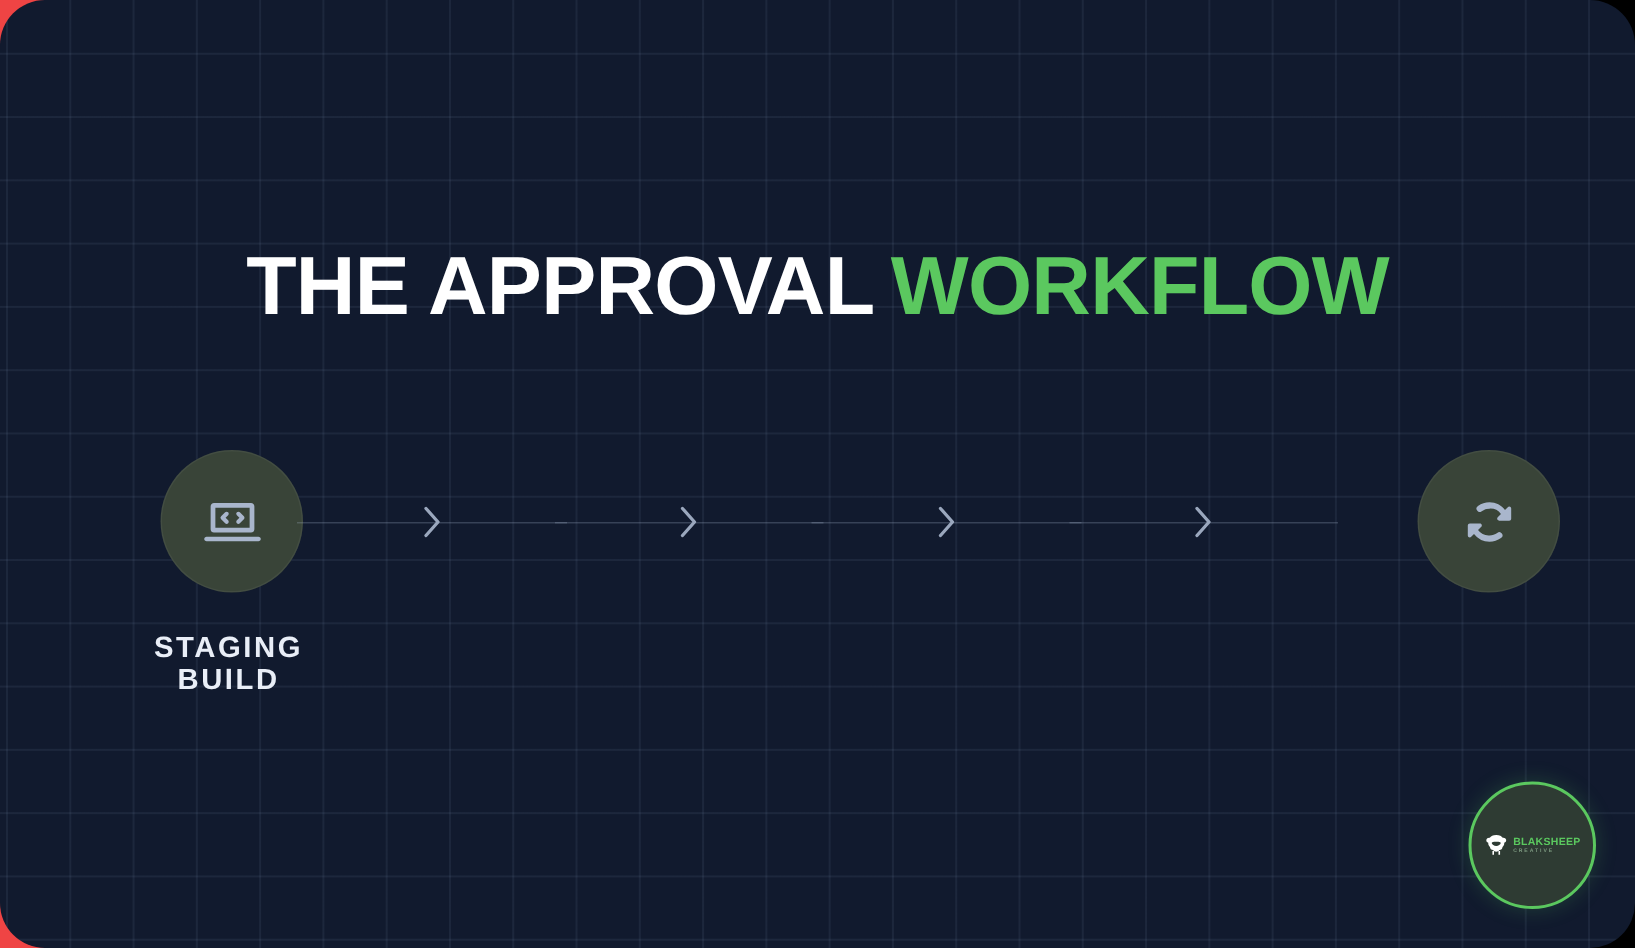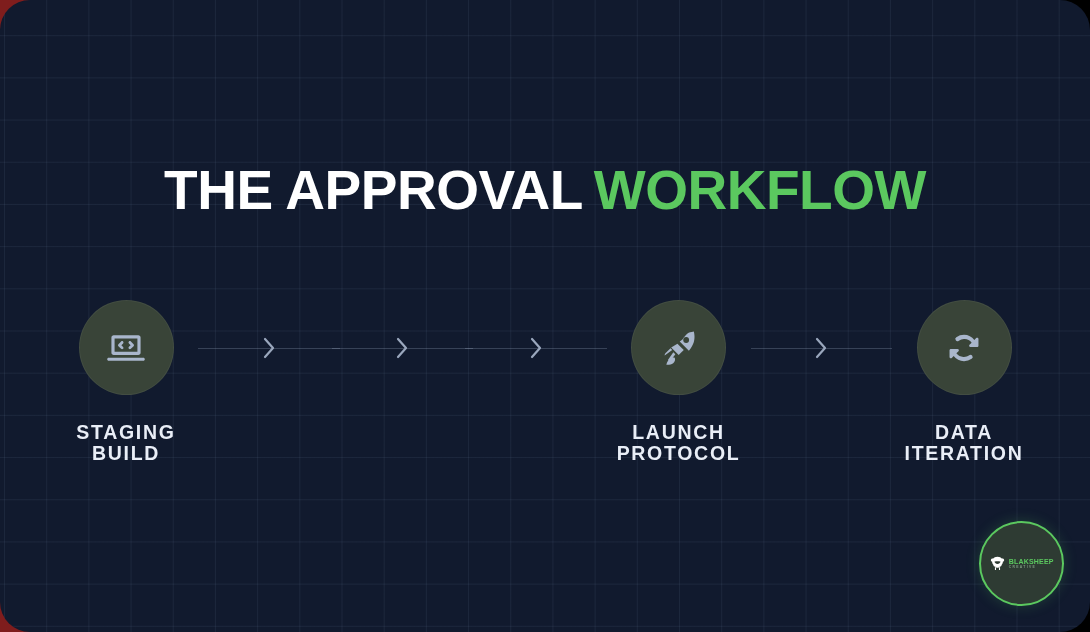--- a/index.html
+++ b/index.html
@@ -6,21 +6,21 @@
   html, body {
     width:1090px; height:632px;
     background:#000000;
     font-family:"Liberation Sans", sans-serif;
     overflow:hidden;
   }
 
   #stage {
     position:relative;
     width:920px; height:632px;
-    background:#7f1d1d;
+    background:#ef4444;
     padding-left:36px;
   }
 
   
   .canvas {
     position:absolute;
     left:0; top:0;
     width:1090px; height:632px;
     background:#111A2E;
     border-radius:30px;
@@ -61,21 +61,21 @@
     display:flex;
     align-items:flex-start;
     justify-content:space-between;
   }
 
   .step {
     position:relative;
     width:152px;
     display:flex;
     flex-direction:column;
-    align-items:center;
+    align-items:flex-end;
     flex:0 0 auto;
   }
 
   .circle {
     width:95px; height:95px;
     border-radius:50%;
     background:#394438;
     display:flex;
     align-items:center;
     justify-content:center;
@@ -221,50 +221,34 @@
         </svg>
       </div>
 
 
       <div class="conn">
         <svg viewBox="0 0 18 26">
           <path d="M5 4 L13 13 L5 22"></path>
         </svg>
       </div>
 
-      <div class="step">
-        <div class="circle">
-          <svg viewBox="0 0 24 24">
-            <path d="M20.9 2.1c.9 3.55.38 6.93-1.72 9.84l-1.24 1.72-5.52-5.52 1.66-1.22C16.9 2.98 17.1 2.8 20.9 2.1z"></path>
-            <path d="M11.05 9.4l3.8 3.8-3.05 2.98-4.5-4.5L11.05 9.4z"></path>
-            <path d="M8.6 14.5l1.2 1.2-2.6 3.6c-.42.58-1.26.62-1.73.08l-.12-.16 3.25-4.72z"></path>
-            <path d="M6.9 12.1l1.05 1.05-4.55 3.3.02-.18c.04-.64.37-1.22.9-1.58L6.9 12.1z"></path>
-            <path d="M9.4 17.9c.6.9.16 2.4-.9 3.2-1 .76-2.6 1-4.1.9.42-1.42 1.1-2.7 2.1-3.5.95-.76 2.3-.98 2.9-.6z"></path>
-            <circle cx="16.3" cy="7.2" r="1.75" style="fill:#394438"></circle>
-          </svg>
-        </div>
-        <div class="label">LAUNCH
-PROTOCOL</div>
-      </div>
 
       <div class="conn">
         <svg viewBox="0 0 18 26">
           <path d="M5 4 L13 13 L5 22"></path>
         </svg>
       </div>
 
       <div class="step">
         <div class="circle">
           <svg viewBox="0 0 24 24">
             <path d="M12 4.1c2.53 0 4.78 1.2 6.2 3.08l1.12-1.12c.5-.5 1.36-.15 1.36.56v4.03c0 .44-.36.8-.8.8h-4.03c-.71 0-1.06-.86-.56-1.36l1.3-1.3A5.33 5.33 0 0012 6.65a5.3 5.3 0 00-3.1 1 1.28 1.28 0 11-1.5-2.07A7.86 7.86 0 0112 4.1z"></path>
             <path d="M12 19.9a7.84 7.84 0 01-6.2-3.08l-1.12 1.12c-.5.5-1.36.15-1.36-.56v-4.03c0-.44.36-.8.8-.8h4.03c.71 0 1.06.86.56 1.36l-1.3 1.3A5.33 5.33 0 0012 17.35c1.12 0 2.18-.35 3.1-1a1.28 1.28 0 111.5 2.07A7.86 7.86 0 0112 19.9z"></path>
           </svg>
         </div>
-        <div class="label">DATA
-ITERATION</div>
       </div>
 
     </div>
 
     <div class="logo-badge">
       <div class="logo-inner">
         <svg class="logo-mark" viewBox="0 0 24 24">
           <path d="M12 2.3c3.1 0 5.1 1.3 6.1 2.6 1.5-.3 2.9.5 3.2 1.9.3 1.3-.5 2.5-1.8 2.9.2 1.6-.4 3-1.6 3.9-.1 1.6-1.3 2.8-2.9 2.9-.6 1-1.8 1.6-3 1.6s-2.4-.6-3-1.6c-1.6-.1-2.8-1.3-2.9-2.9-1.2-.9-1.8-2.3-1.6-3.9-1.3-.4-2.1-1.6-1.8-2.9.3-1.4 1.7-2.2 3.2-1.9C6.9 3.6 8.9 2.3 12 2.3z" style="fill:#FFFFFF"></path>
           <path d="M8.3 9.1c1.6-.5 5.8-.5 7.4 0 .5.15.7.5.5.95-.45 1.1-1.9 2.6-4.2 2.6s-3.75-1.5-4.2-2.6c-.2-.45 0-.8.5-.95z" style="fill:#2E3B33"></path>
           <path d="M8.4 17.4h1.5v3.6H8.4zM14.1 17.4h1.5v3.6h-1.5z" style="fill:#FFFFFF"></path>

